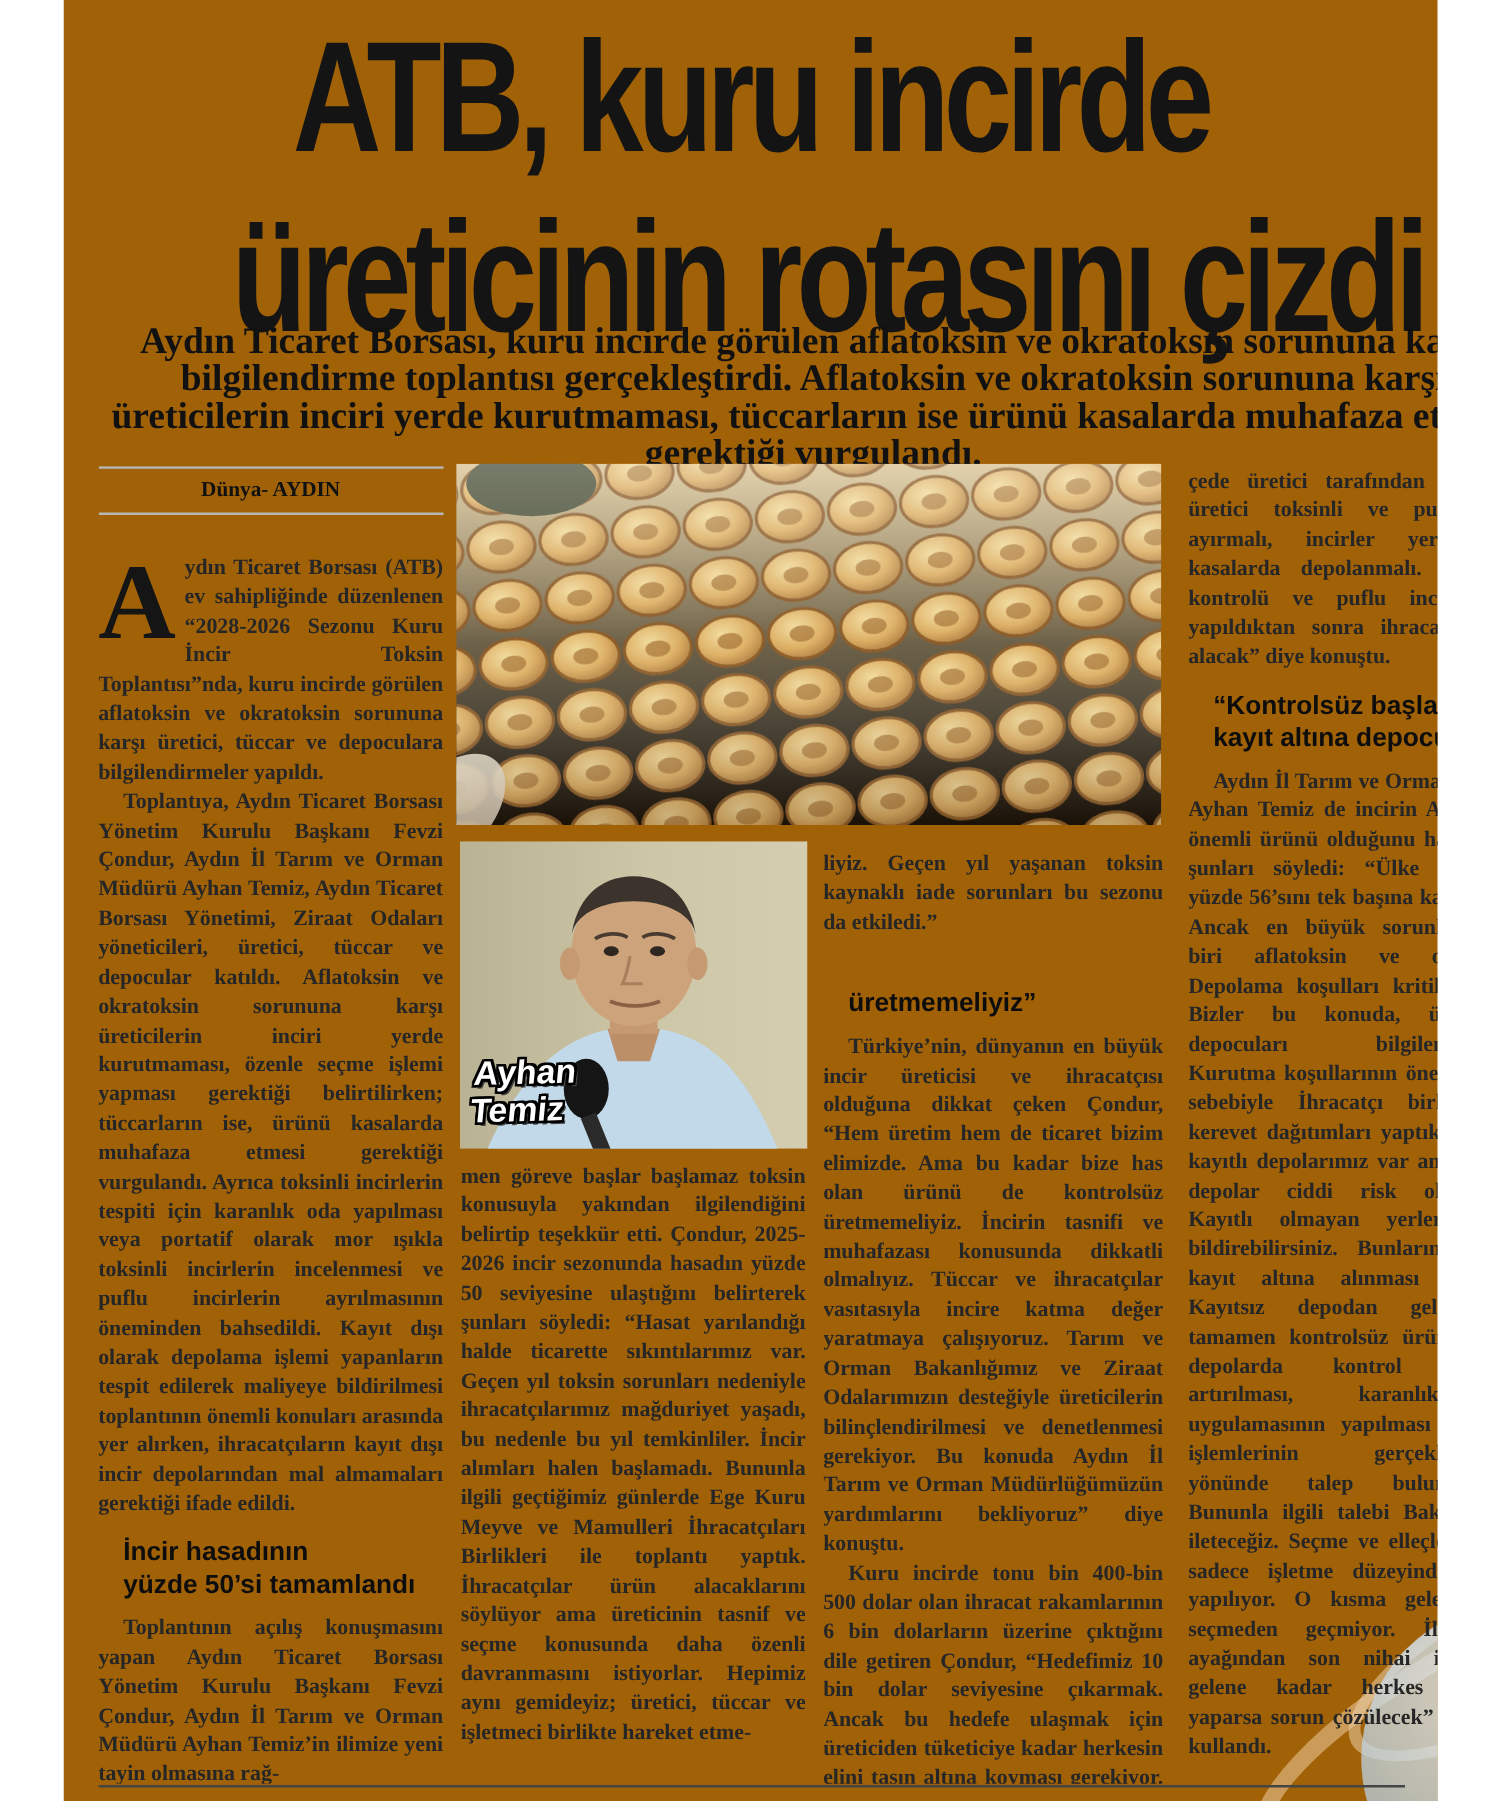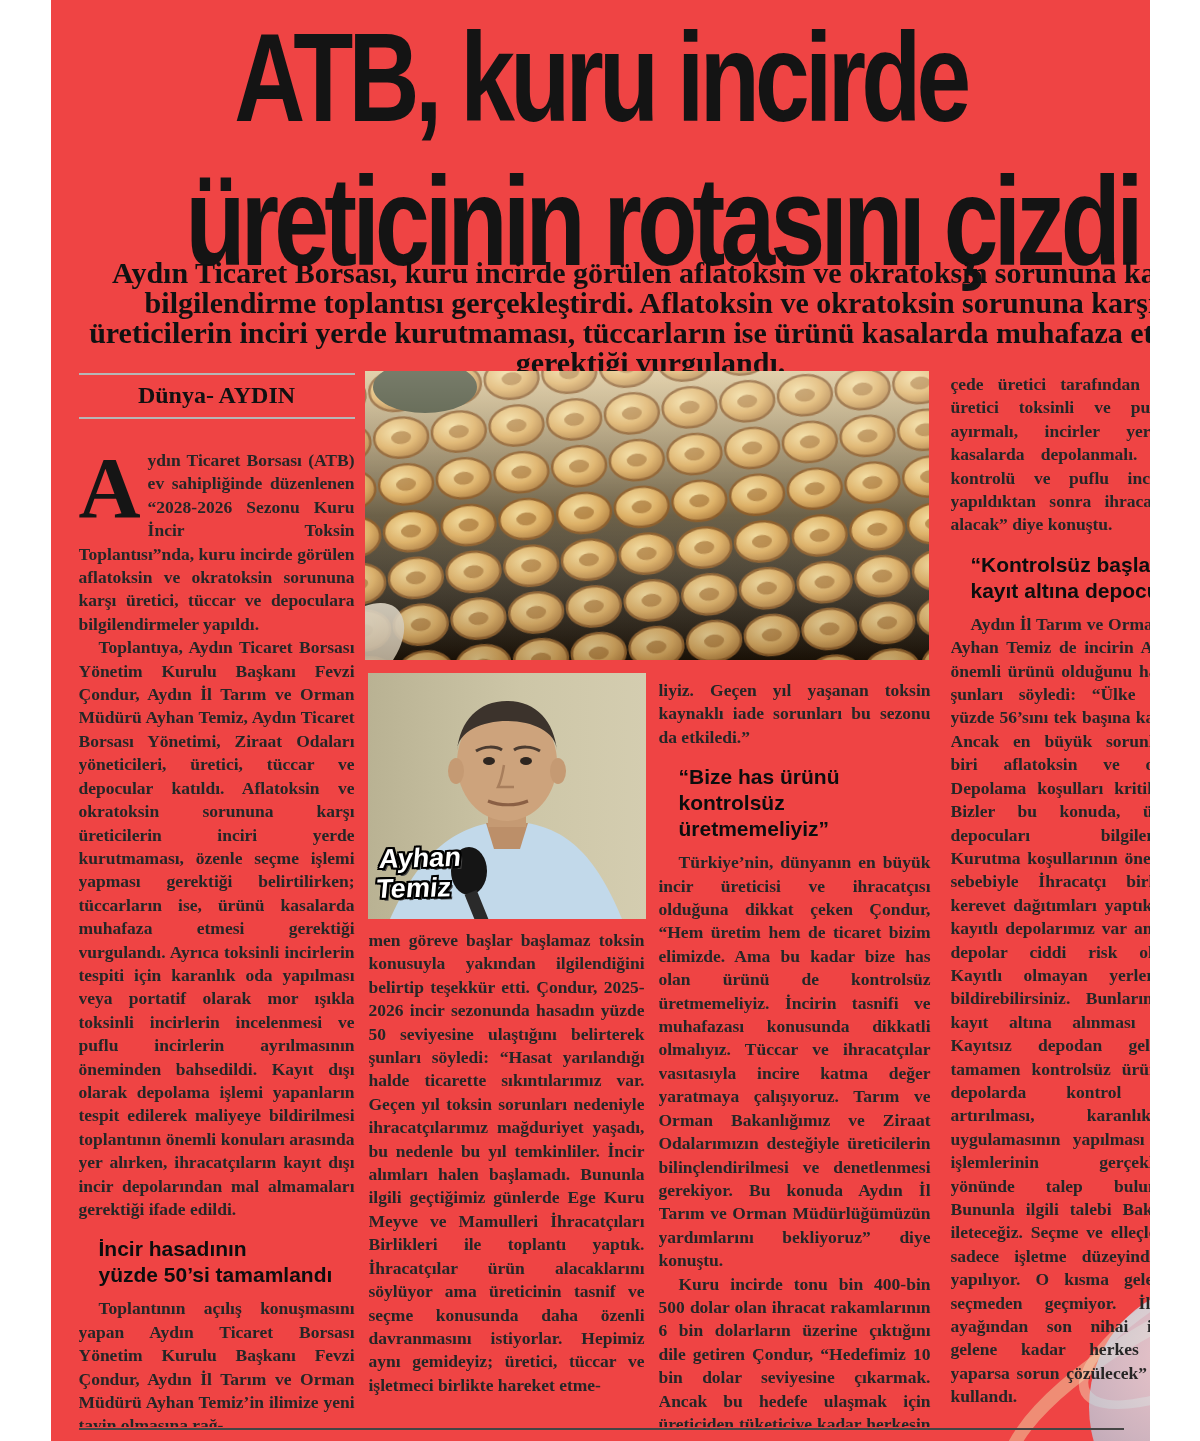--- a/index.html
+++ b/index.html
@@ -1,19 +1,19 @@
 <!DOCTYPE html>
 <html lang="tr"><head>
 <meta charset="utf-8">
 <style>
   * { margin:0; padding:0; box-sizing:border-box; }
   html,body { background:#ffffff; }
   .page {
     position:relative; width:1099px; height:1441px; margin:0 auto;
-    background:#ef4444; overflow:hidden;
+    background:#a16207; overflow:hidden;
     font-family:"Liberation Serif", serif; color:#242424;
   }
   
   .headline { position:absolute; top:22px; left:0; right:0; text-align:center; color:#141414; }
   .headline .hl-line { display:block; line-height:112px; white-space:nowrap; }
   .headline .hl-inner {
     display:inline-block; font-family:"Liberation Sans", sans-serif;
     font-weight:700; font-size:126px; letter-spacing:-6px;
     transform:scaleX(0.78); transform-origin:center;
   }
@@ -23,21 +23,21 @@
     text-align:center; font-weight:700; font-size:30px; line-height:30px; color:#111;
   }
   
   .col { position:absolute; overflow:hidden; }
   .col p { font-size:17.5px; line-height:23.4px; text-align:justify; color:#262626;font-weight:bold; }
   .col p.indent { text-indent:20px; }
   .byline-box {
     border-top:2px solid #b7b7b7; border-bottom:2px solid #b7b7b7;
     text-align:center; padding:7px 0 8px; margin-bottom:30px;
   }
-  .byline-box span { font-weight:700; font-size:24px; color:#111; }
+  .byline-box span { font-weight:700; font-size:17px; color:#111; }
   .dropcap {
     float:left; font-size:86px; line-height:66px; padding:6px 7px 0 0;
     color:#151515; font-family:"Liberation Serif", serif;
   }
   .subhead {
     font-family:"Liberation Sans", sans-serif; font-weight:700;
     font-size:21px; line-height:26px; color:#0d0d0d;
     padding-left:20px; margin:15px 0 9px;
   }
   
@@ -158,21 +158,21 @@
     </div>
   </figure>
 
   <div class="col" style="left:318px; top:929px; width:276px; height:498px;">
     <p>men göreve başlar başlamaz toksin konusuyla yakından ilgilendiğini belirtip teşekkür etti. Çondur, 2025-2026 incir sezonunda hasadın yüzde 50 seviyesine ulaştığını belirterek şunları söyledi: “Hasat yarılandığı halde ticarette sıkıntılarımız var. Geçen yıl toksin sorunları nedeniyle ihracatçılarımız mağduriyet yaşadı, bu nedenle bu yıl temkinliler. İncir alımları halen başlamadı. Bununla ilgili geçtiğimiz günlerde Ege Kuru Meyve ve Mamulleri İhracatçıları Birlikleri ile toplantı yaptık. İhracatçılar ürün alacaklarını söylüyor ama üreticinin tasnif ve seçme konusunda daha özenli davranmasını istiyorlar. Hepimiz aynı gemideyiz; üretici, tüccar ve işletmeci birlikte hareket etme-</p>
   </div>
 
   <div class="col" style="left:608px; top:679px; width:272px; height:748px;">
     <p>liyiz. Geçen yıl yaşanan toksin kaynaklı iade sorunları bu sezonu da etkiledi.”</p>
     <h3 class="subhead">
-      <span>“Bize has ürünü kontrolsüz</span><br>
+      <br>
       <span>üretmemeliyiz”</span>
     </h3>
     <p class="indent">Türkiye’nin, dünyanın en büyük incir üreticisi ve ihracatçısı olduğuna dikkat çeken Çondur, “Hem üretim hem de ticaret bizim elimizde. Ama bu kadar bize has olan ürünü de kontrolsüz üretmemeliyiz. İncirin tasnifi ve muhafazası konusunda dikkatli olmalıyız. Tüccar ve ihracatçılar vasıtasıyla incire katma değer yaratmaya çalışıyoruz. Tarım ve Orman Bakanlığımız ve Ziraat Odalarımızın desteğiyle üreticilerin bilinçlendirilmesi ve denetlenmesi gerekiyor. Bu konuda Aydın İl Tarım ve Orman Müdürlüğümüzün yardımlarını bekliyoruz” diye konuştu.</p>
     <p class="indent">Kuru incirde tonu bin 400-bin 500 dolar olan ihracat rakamlarının 6 bin dolarların üzerine çıktığını dile getiren Çondur, “Hedefimiz 10 bin dolar seviyesine çıkarmak. Ancak bu hedefe ulaşmak için üreticiden tüketiciye kadar herkesin elini taşın altına koyması gerekiyor. İlk olarak kalite bah-</p>
   </div>
 
   <div class="col" style="left:900px; top:373px; width:280px; height:1054px;">
     <p>çede üretici tarafından başlamalı, üretici toksinli ve puflu inciri ayırmalı, incirler yerde değil kasalarda depolanmalı. Aflatoksin kontrolü ve puflu incir ayrımı yapıldıktan sonra ihracatçı ürünü alacak” diye konuştu.</p>
     <h3 class="subhead">
       <span>“Kontrolsüz başlamalı</span><br>

